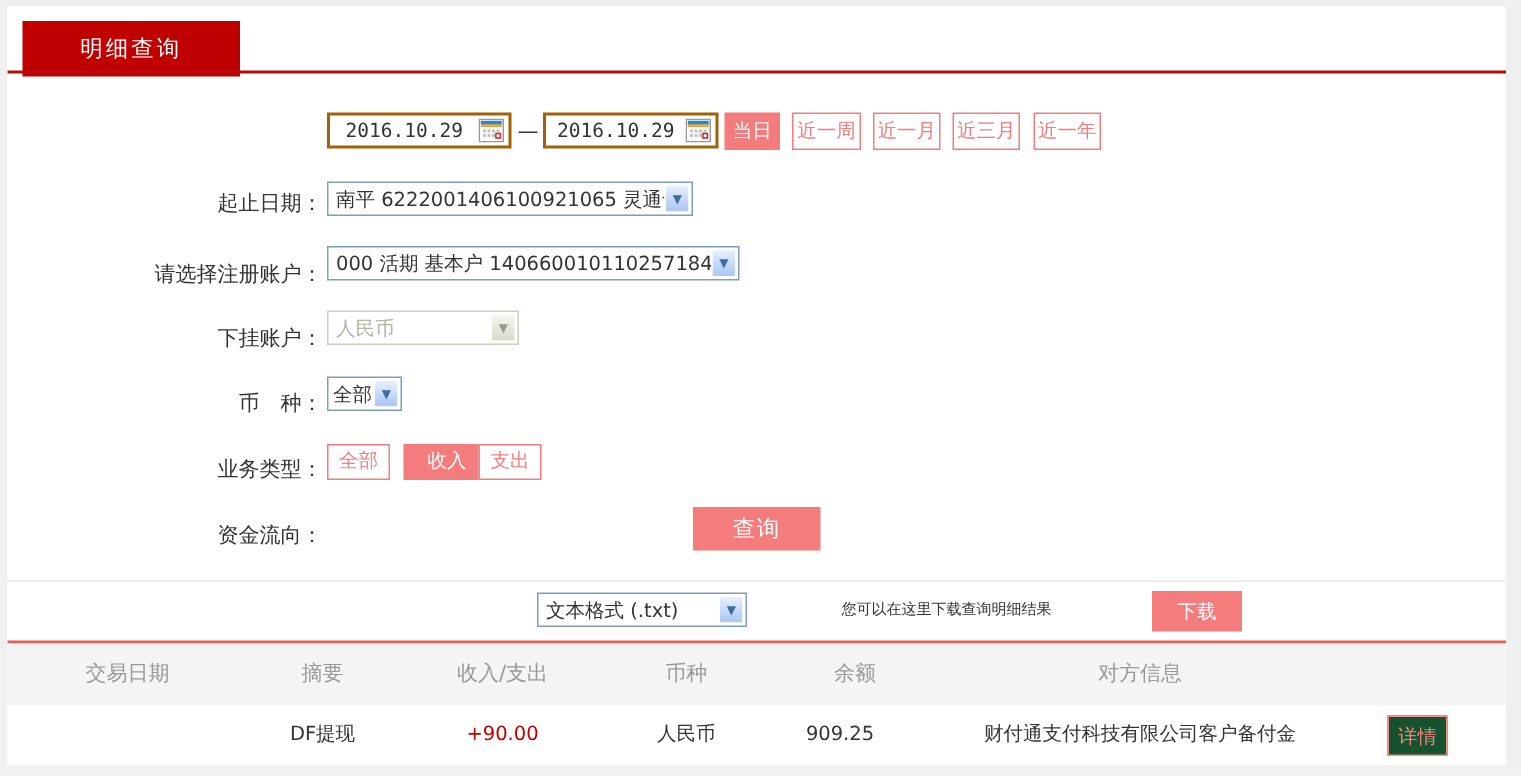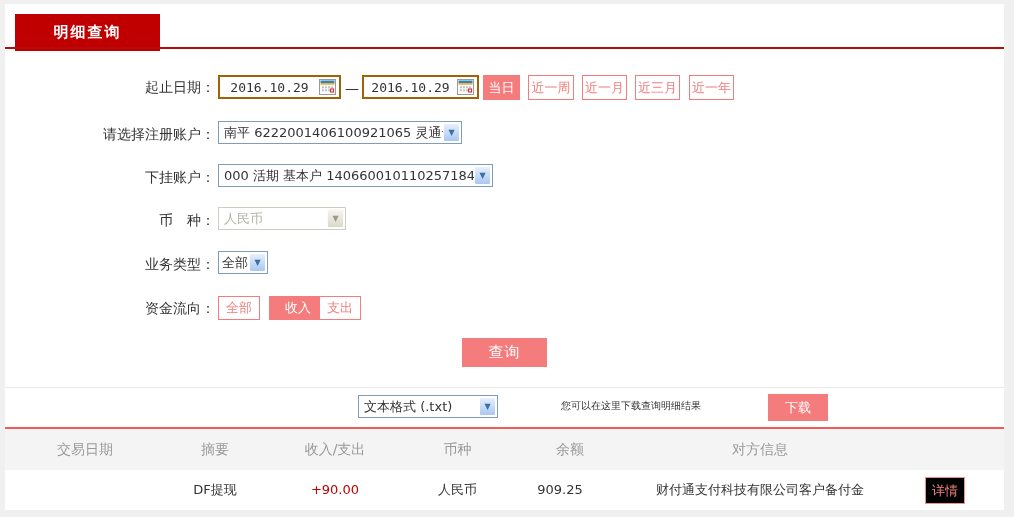--- a/index.html
+++ b/index.html
@@ -6,37 +6,36 @@
   html,body { background:#f0f0f0; }
   .page {
     position:relative; width:1014px; height:517px;
     background:#f0f0f0; overflow:hidden;
     font-family:"DejaVu Sans", "Liberation Sans", sans-serif;
     color:#333;
   }
   .panel {
     position:absolute; left:5px; top:4px; width:999px; height:506px;
     background:#ffffff;
-    font-weight:bold;
   }
   
   .tab {
     position:absolute; left:10px; top:10px; width:145px; height:37px;
     background:#c00000; color:#fff; font-size:15px;
     display:flex; align-items:center; justify-content:center;
     letter-spacing:2px; cursor:pointer;
   }
   .tab-underline {
     position:absolute; left:5px; top:47px; width:999px; height:2px;
     background:#b50b0b;
   }
   
   .flabel {
     position:absolute; left:0; width:215px; text-align:right;
-    font-size:14px; color:#333; white-space:nowrap;
+    font-size:14px; color:#333; white-space:nowrap;margin-top:48px;
   }
   .date-box {
     position:absolute; height:24px; border:2px solid #a16207; background:#fff;
     display:flex; align-items:center;
   }
   .date-input {
     border:none; outline:none; flex:1; height:100%; width:60px;
     font-family:"DejaVu Sans Mono","DejaVu Sans",monospace;
     font-size:13px; color:#333; text-align:center; background:transparent;
   }
@@ -92,21 +91,21 @@
     text-align:center; font-size:14px; color:#999; white-space:nowrap;
   }
   .tbl-row { position:absolute; left:5px; top:470px; width:999px; height:40px; background:#fff; }
   .td {
     position:absolute; top:470px; height:40px; line-height:40px;
     text-align:center; font-size:13px; color:#333; white-space:nowrap;
   }
   .td.amount { color:#c00000; }
   .detail-btn {
     position:absolute; left:925px; top:477px; width:40px; height:27px;
-    background:#000000; border:1px solid #f2908c; color:#f2827e; font-size:13px;
+    background:#14532d; border:1px solid #f2908c; color:#f2827e; font-size:13px;
     display:flex; align-items:center; justify-content:center; cursor:pointer;
   }
 </style>
 </head>
 <body>
 
 <div class="page">
   <div class="panel">
 
     <div class="tab">

